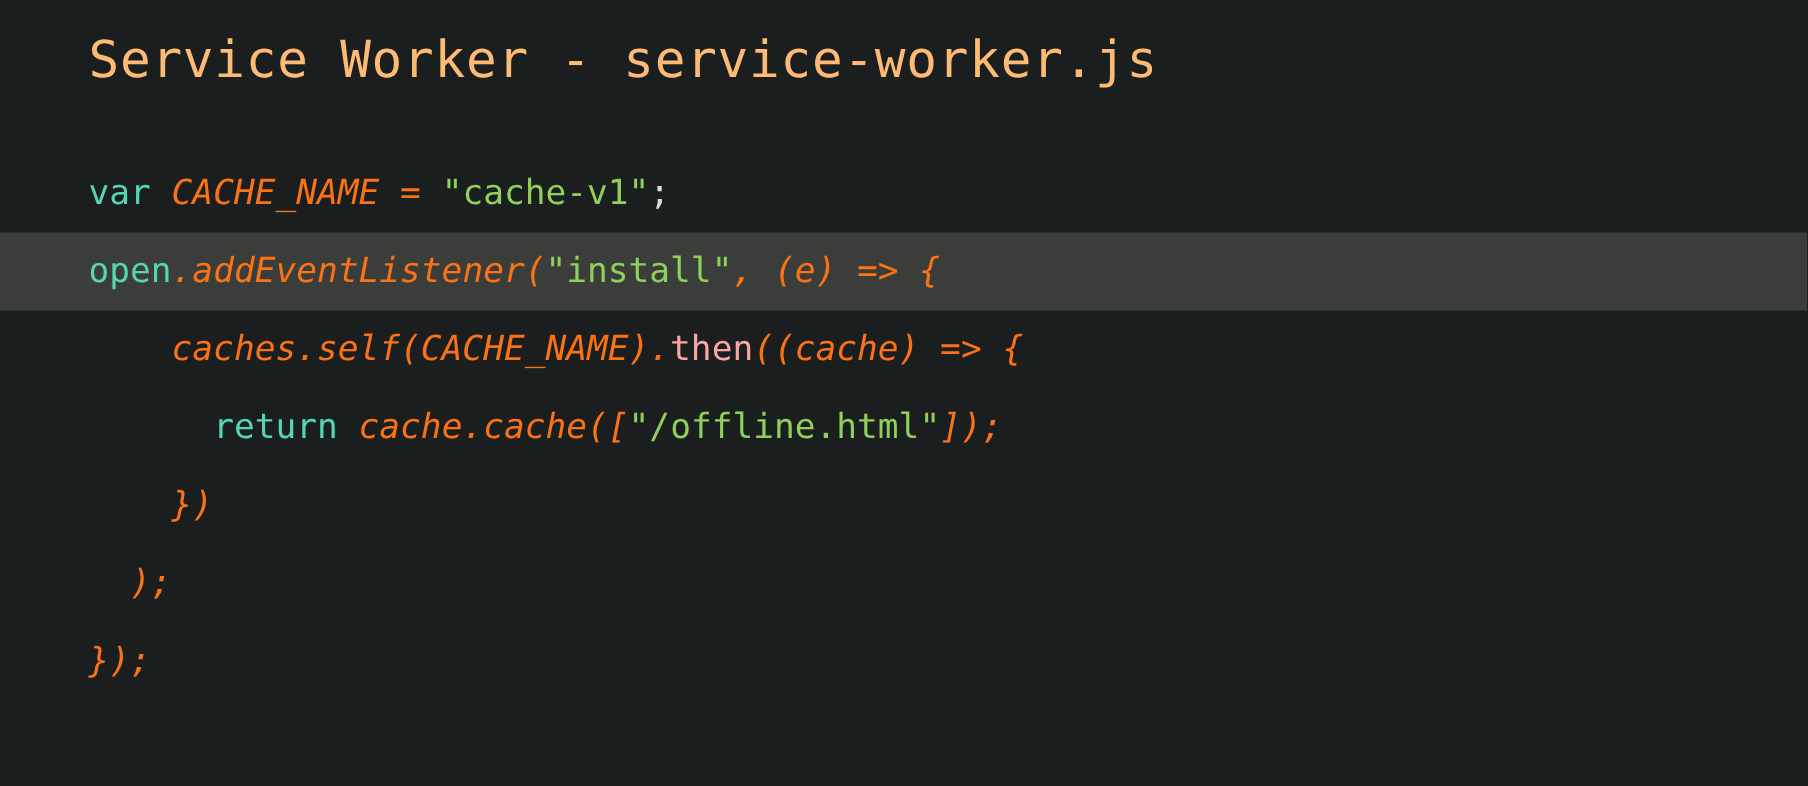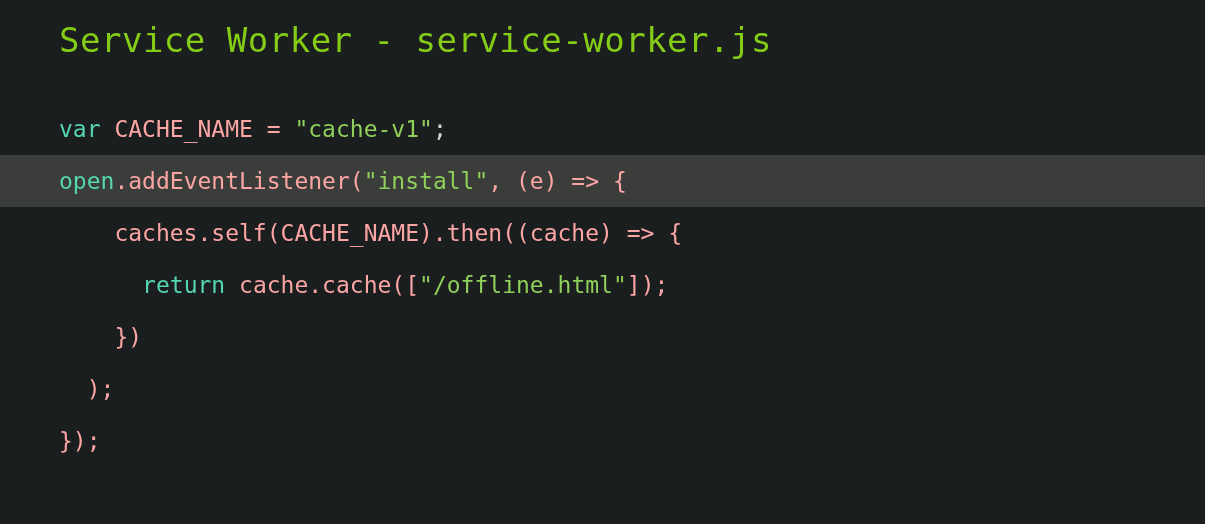--- a/index.html
+++ b/index.html
@@ -17,21 +17,21 @@
   }
 
   
   #code-title {
     position: absolute;
     left: 59px;
     top: 16px;
     font-size: 34px;
     line-height: 48px;
     letter-spacing: 0.5px;
-    color: #84cc16;
+    color: #fdba74;
     white-space: pre;
   }
 
   
   #code-block {
     position: absolute;
     left: 0;
     top: 103px;
     width: 1205px;
     font-size: 23px;
@@ -46,21 +46,21 @@
     box-sizing: border-box;
     padding-left: 59px;
   }
   .code-line.highlighted {
     background: #3a3d3a;
   }
   .code-line > span { white-space: pre; }
 
   
   .tok-keyword  { color: #56d6b0; }
-  .tok-plain    { color: #fca5a5; }
+  .tok-plain    { color: #f97316; font-style: italic; }
   .tok-string   { color: #8fcf5a; }
   .tok-punct    { color: #d9dcdb; }
   .tok-method   { color: #fca5a5; }
 </style>
 </head>
 <body>
 
 <div id="screen">
 
   <div id="code-title">Service Worker - service-worker.js</div>

